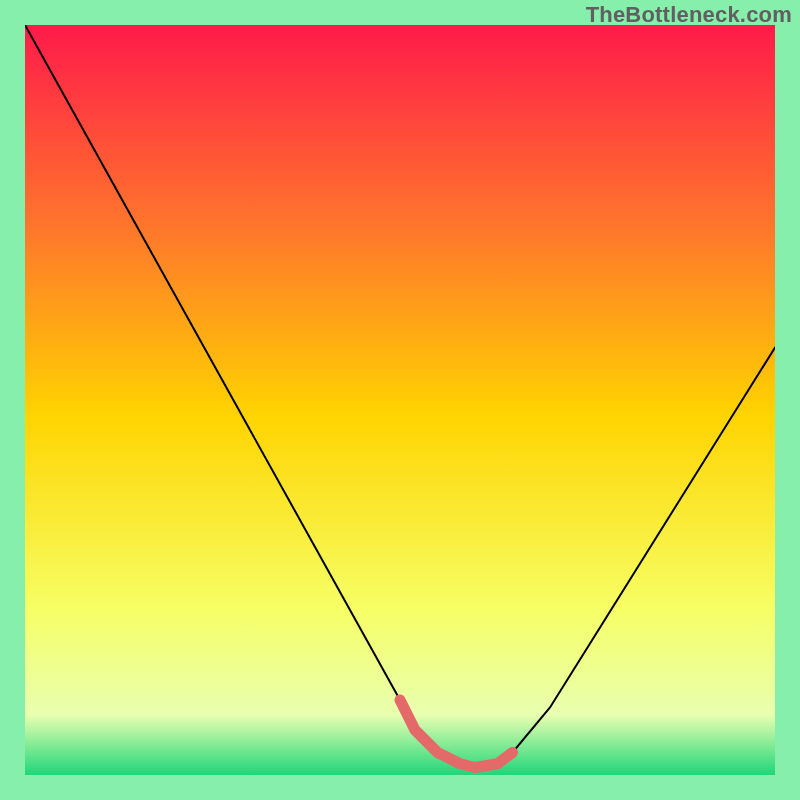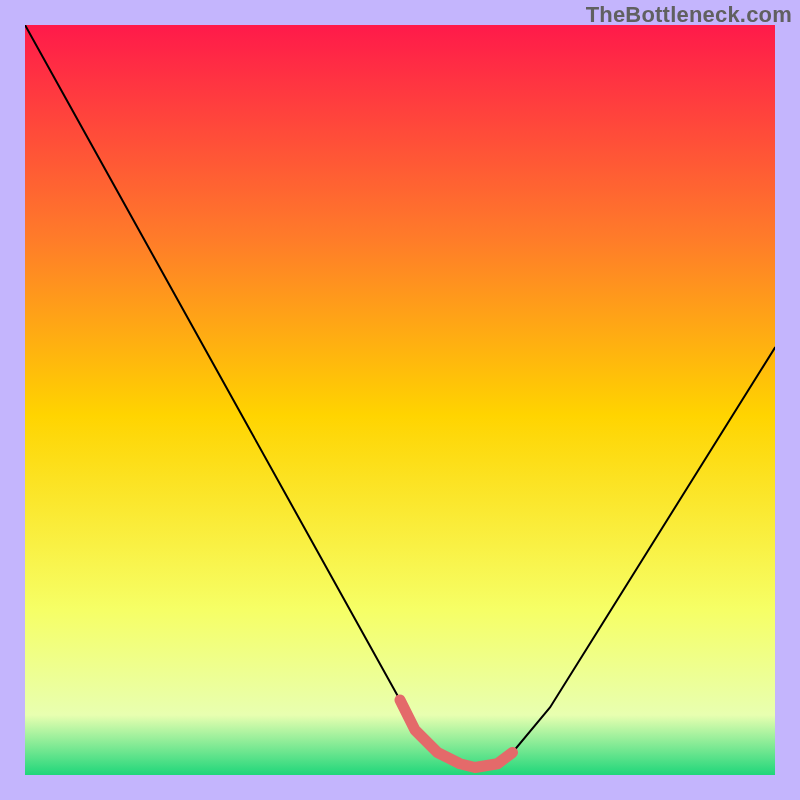--- a/index.html
+++ b/index.html
@@ -8,21 +8,21 @@
     width: 800px;
     height: 800px;
     background: #000000;
     font-family: Arial, Helvetica, sans-serif;
     overflow: hidden;
   }
   .stage {
     position: relative;
     width: 800px;
     height: 800px;
-    background: #c4b5fd;
+    background: #86efac;
   }
   .watermark {
     position: absolute;
     top: 2px;
     right: 8px;
     color: #606060;
     font-size: 22px;
     font-weight: 600;
     letter-spacing: 0.2px;
     user-select: none;

